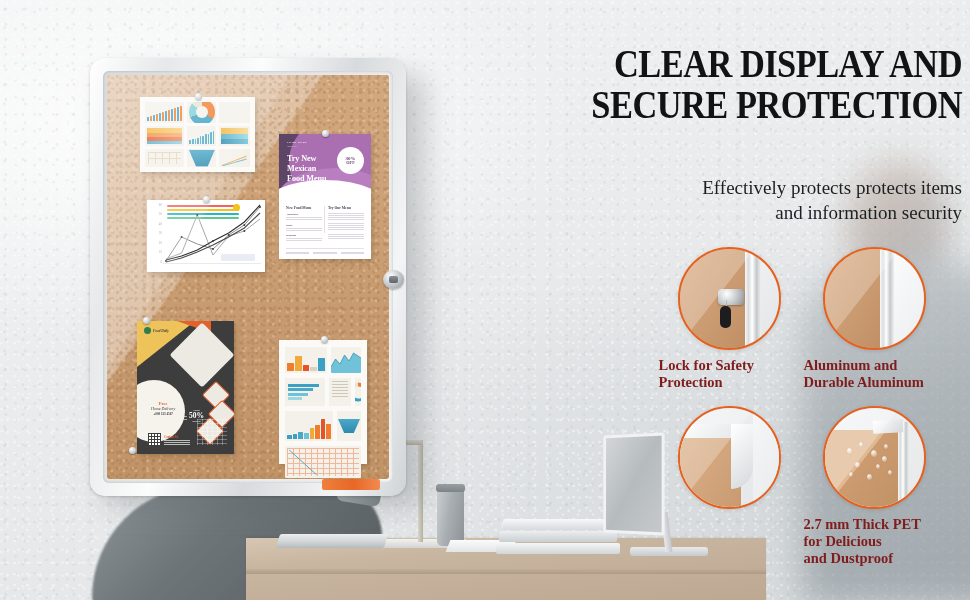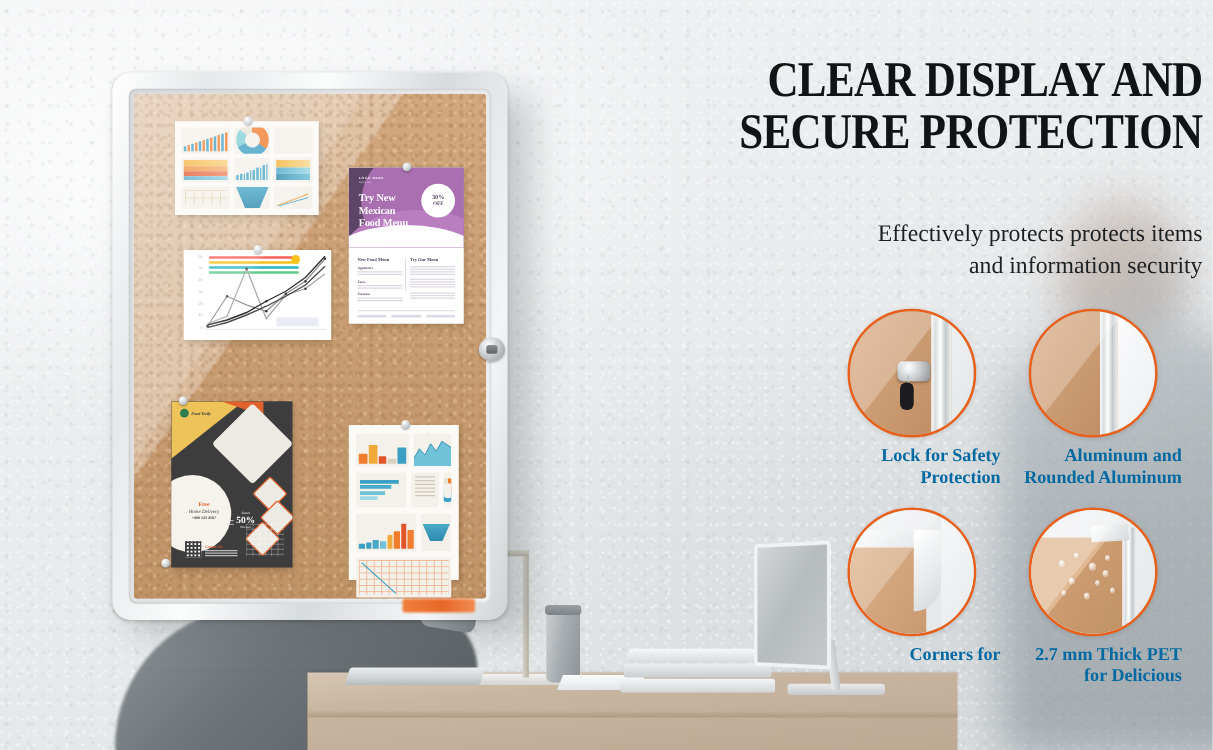--- a/index.html
+++ b/index.html
@@ -353,22 +353,22 @@
   .frow { display:flex; }
   .feat { width:145px; display:flex; flex-direction:column; align-items:center; }
   .circ {
     width:103px; height:103px; border-radius:50%;
     border:2.6px solid #e8601c;
     overflow:hidden; position:relative;
     background:#cda17a;
     box-shadow:0 1px 4px rgba(0,0,0,.12);
   }
   .feat-label {
-    margin-top:7px; text-align:right;
-    font-size:14.5px; line-height:1.18; font-weight:bold; color:#0369a1;
+    margin-top:7px; text-align:left;
+    font-size:14.5px; line-height:1.18; font-weight:bold; color:#7f1d1d;
     width:142px;
   }
   .frow + .frow { margin-top:15px; }
 
   
   .art { position:absolute; inset:0; }
   .art-cork { position:absolute; inset:0;
      background:linear-gradient(120deg,#d9ab82 0%, #cb9b71 55%, #c08f65 100%); }
   .art-rail {
     position:absolute; top:0; bottom:0;
@@ -797,40 +797,39 @@
           <div class="circ">
             <div class="art">
               <div class="art-cork" style="right:44%"></div>
               <div class="art-rail" style="left:56%; width:14%"></div>
               <div class="art-wall" style="left:70%; width:30%; background:linear-gradient(120deg,#fbfbfc,#eceeef)"></div>
               <div class="art-sheen"></div>
             </div>
           </div>
           <div class="feat-label">
             <div>Aluminum and</div>
-            <div>Rounded Aluminum</div>
+            <div>Durable Aluminum</div>
           </div>
         </div>
 
       </div>
 
       <div class="frow">
 
         <div class="feat">
           <div class="circ">
             <div class="art" style="background:linear-gradient(120deg,#f2f3f4,#e3e5e7)">
               <div class="art-cork" style="left:0; top:26%; width:62%; bottom:0; background:linear-gradient(120deg,#dcb189,#c99a71)"></div>
               <div class="art-corner" style="left:0; top:16%; width:70%; height:14%; border-radius:0;"></div>
               <div class="art-corner" style="left:52%; top:16%; width:22%; bottom:18%;"></div>
               <div class="art-wall" style="left:74%; width:26%; background:linear-gradient(120deg,#f6f7f8,#e8eaeb)"></div>
               <div class="art-sheen"></div>
             </div>
           </div>
           <div class="feat-label">
-            <div>Corners for</div>
           </div>
         </div>
 
         <div class="feat">
           <div class="circ">
             <div class="art" style="background:linear-gradient(120deg,#f4f5f6,#e6e8ea)">
               <div class="art-cork" style="top:22%; right:26%; background:linear-gradient(128deg,#e0b992 0%, #e0b992 46%, #cc9b70 46.5%, #c29267 100%)"></div>
               <div class="art-rail" style="left:74%; width:11%; top:14%"></div>
               <div class="art-corner" style="left:48%; top:12%; width:30%; height:13%; border-radius:0; transform:rotate(-3deg)"></div>
               <div class="drop" style="left:22%; top:40%; width:5px; height:6px"></div>
@@ -842,20 +841,21 @@
               <div class="drop" style="left:60%; top:36%; width:4px; height:5px"></div>
               <div class="drop" style="left:58%; top:48%; width:5px; height:6px"></div>
               <div class="drop" style="left:24%; top:64%; width:4px; height:5px"></div>
               <div class="drop" style="left:64%; top:62%; width:4px; height:5px"></div>
               <div class="art-sheen"></div>
             </div>
           </div>
           <div class="feat-label">
             <div>2.7 mm Thick PET</div>
             <div>for Delicious</div>
+            <div>and Dustproof</div>
           </div>
         </div>
 
       </div>
 
     </div>
   </div>
 
 </div>
 

